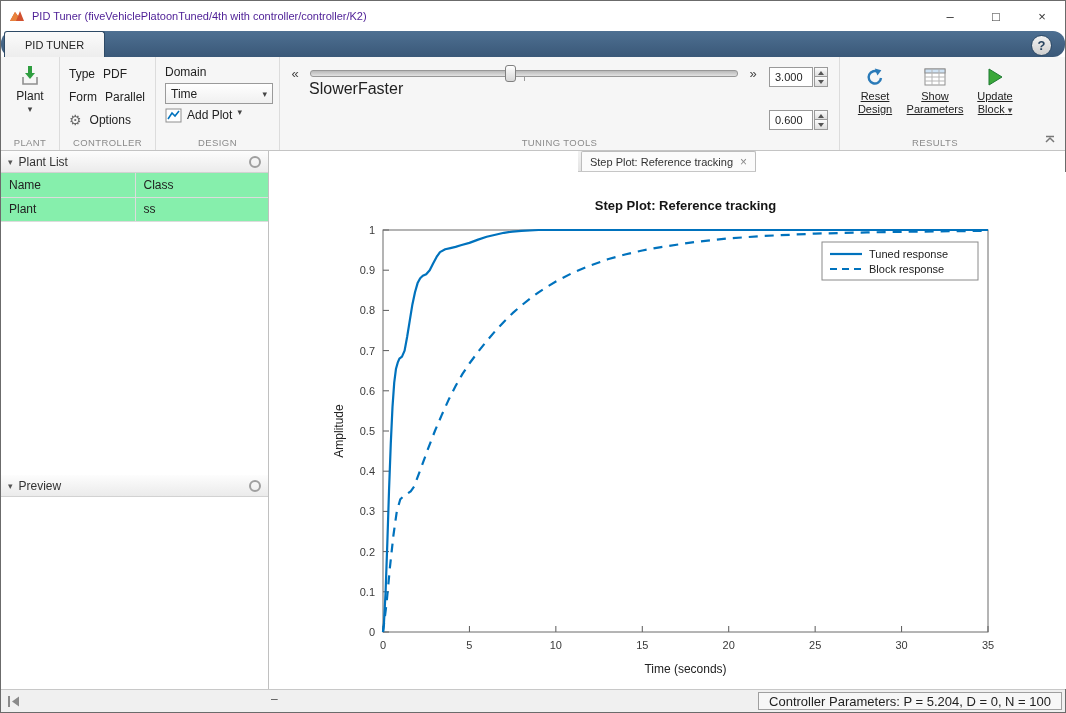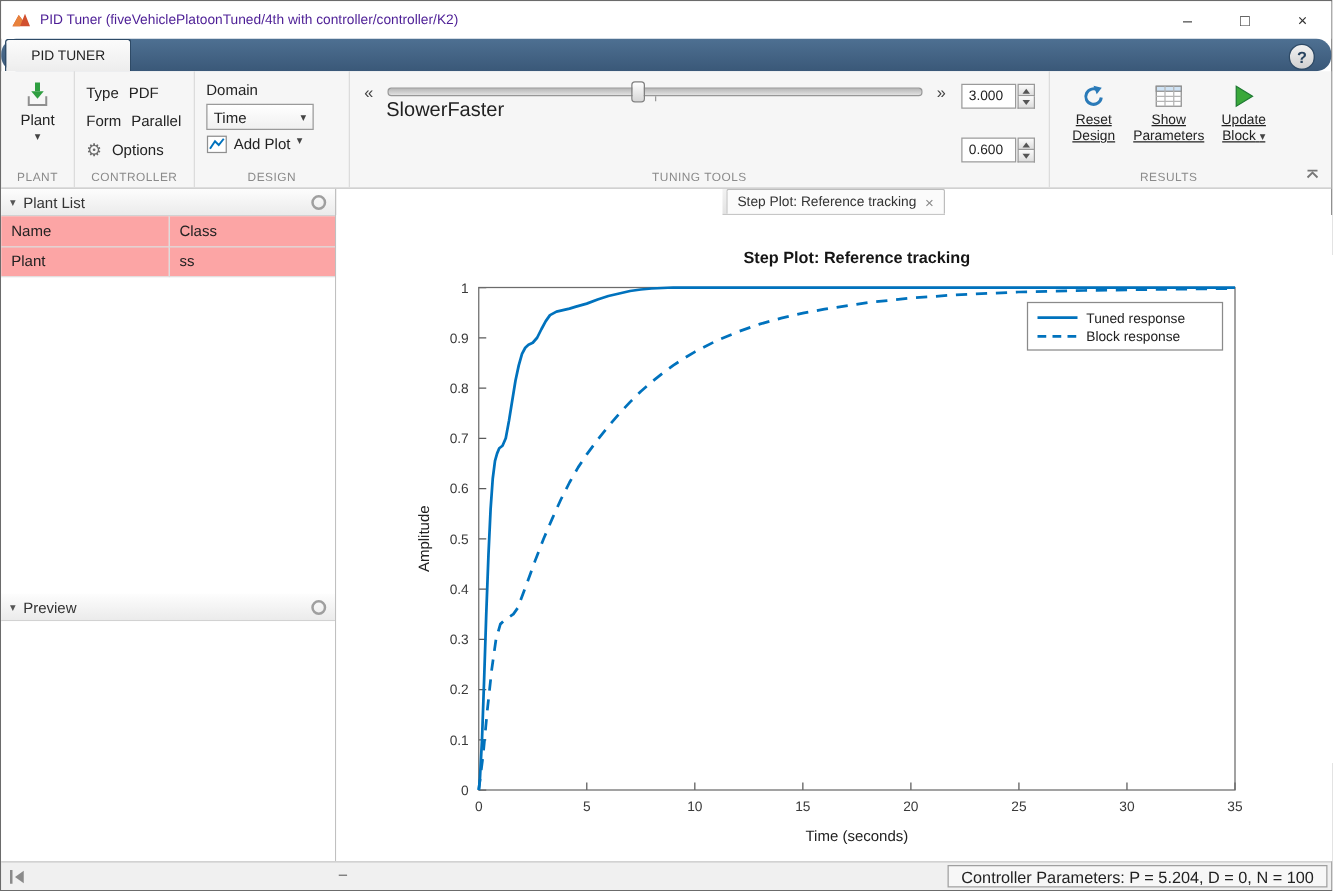--- a/index.html
+++ b/index.html
@@ -28,21 +28,21 @@
   .sec-plant { width: 58px; }
   .bigbtn { display: flex; flex-direction: column; align-items: center; gap: 2px; padding-top: 3px; cursor: default; }
   .caret { font-size: 9px; color: #444; line-height: 8px; }
 
   .sec-controller { width: 96px; }
   .crow { height: 23px; display: flex; align-items: center; gap: 8px; white-space: nowrap; padding-left: 2px; }
   .gear { font-size: 14px; color: #6b6b6b; line-height: 14px; }
 
   .sec-design { width: 124px; }
   .dlabel { height: 20px; line-height: 20px; padding-left: 2px; }
-  .combo { width: 86px; height: 21px; border: 1px solid #9a9a9a; background: linear-gradient(#fff,#f0f0f0); display: flex; align-items: center; justify-content: space-between; padding: 0 5px; margin: 1px 0 4px 2px; }
+  .combo { width: 108px; height: 21px; border: 1px solid #9a9a9a; background: linear-gradient(#fff,#f0f0f0); display: flex; align-items: center; justify-content: space-between; padding: 0 5px; margin: 1px 0 4px 2px; }
   .addplot { margin-top: 2px; display: flex; gap: 5px; height: 21px; padding-left: 2px; }
 
   .sec-tuning { flex: 0 0 560px; }
   .tune-flex { display: flex; align-items: flex-start; }
   .chev { width: 16px; text-align: center; font-size: 13px; color: #444; padding-top: 4px; cursor: default; }
   .sliders { flex: 1; padding: 2px 4px 0; }
   .slider { margin-bottom: 5px; }
   .track { position: relative; height: 7px; background: linear-gradient(#b9b9b9,#e2e2e2); border: 1px solid #979797; border-radius: 3px; margin: 6px 3px 3px; }
   .track::after { content: ''; position: absolute; left: 50%; bottom: -5px; width: 1px; height: 4px; background: #9a9a9a; }
   .handle { position: absolute; top: -6px; width: 11px; height: 17px; background: linear-gradient(#ffffff,#d6d6d6); border: 1px solid #808080; border-radius: 3px; }
@@ -64,21 +64,21 @@
   .collapse-ribbon { position: absolute; right: 8px; bottom: 6px; }
 
   
   .main { flex: 1; display: flex; min-height: 0; }
   .left-panel { width: 268px; flex: none; border-right: 1px solid #c0c0c0; display: flex; flex-direction: column; background: #fff; }
   .panel-header { height: 22px; flex: none; background: linear-gradient(#fdfdfd,#ebebeb); border-bottom: 1px solid #d2d2d2; display: flex; align-items: center; padding: 0 7px; color: #333; }
   .ph-tri { font-size: 9px; color: #555; margin-right: 6px; }
   .ph-title { flex: 1; font-size: 12px; }
   .ring { width: 12px; height: 12px; border: 2px solid #9f9f9f; border-radius: 50%; }
   .plist-table { width: 100%; border-collapse: collapse; table-layout: fixed; }
-  .plist-table td { border: 1px solid #dcdcdc; border-top: none; height: 24px; padding: 0 8px; font-size: 12px; color: #222; background: #fca5a5; }
+  .plist-table td { border: 1px solid #dcdcdc; border-top: none; height: 24px; padding: 0 8px; font-size: 12px; color: #222; background: #86efac; }
   .plist-table td:first-child { border-left: none; width: 134px; }
   .plist-table td:last-child { border-right: none; }
   .plist-filler { flex: 1; background: #fff; }
   .preview-body { height: 192px; flex: none; background: #fff; }
 
   .right-panel { flex: 1; display: flex; flex-direction: column; min-width: 0; align-items: center; }
   .doc-tabbar { height: 21px; flex: none; background: linear-gradient(#f2f2f2,#e4e4e4); border-bottom: 1px solid #c6c6c6; display: flex; align-items: flex-end; }
   .doctab { height: 20px; background: #fbfbfb; border: 1px solid #bdbdbd; border-bottom: none; border-radius: 2px 2px 0 0; margin-left: 3px; display: flex; align-items: center; gap: 7px; padding: 0 8px; font-size: 11px; color: #333; }
   .tabx { color: #888; font-size: 12px; }
   .chart-wrap { flex: 1; background: #fff; overflow: hidden; }

